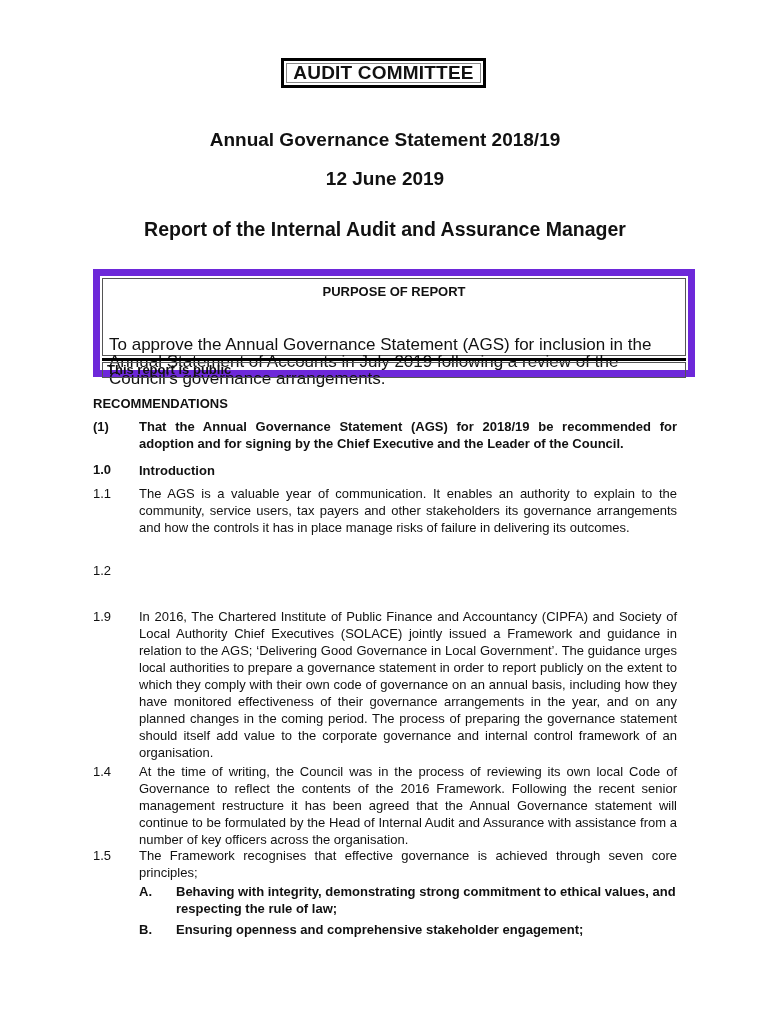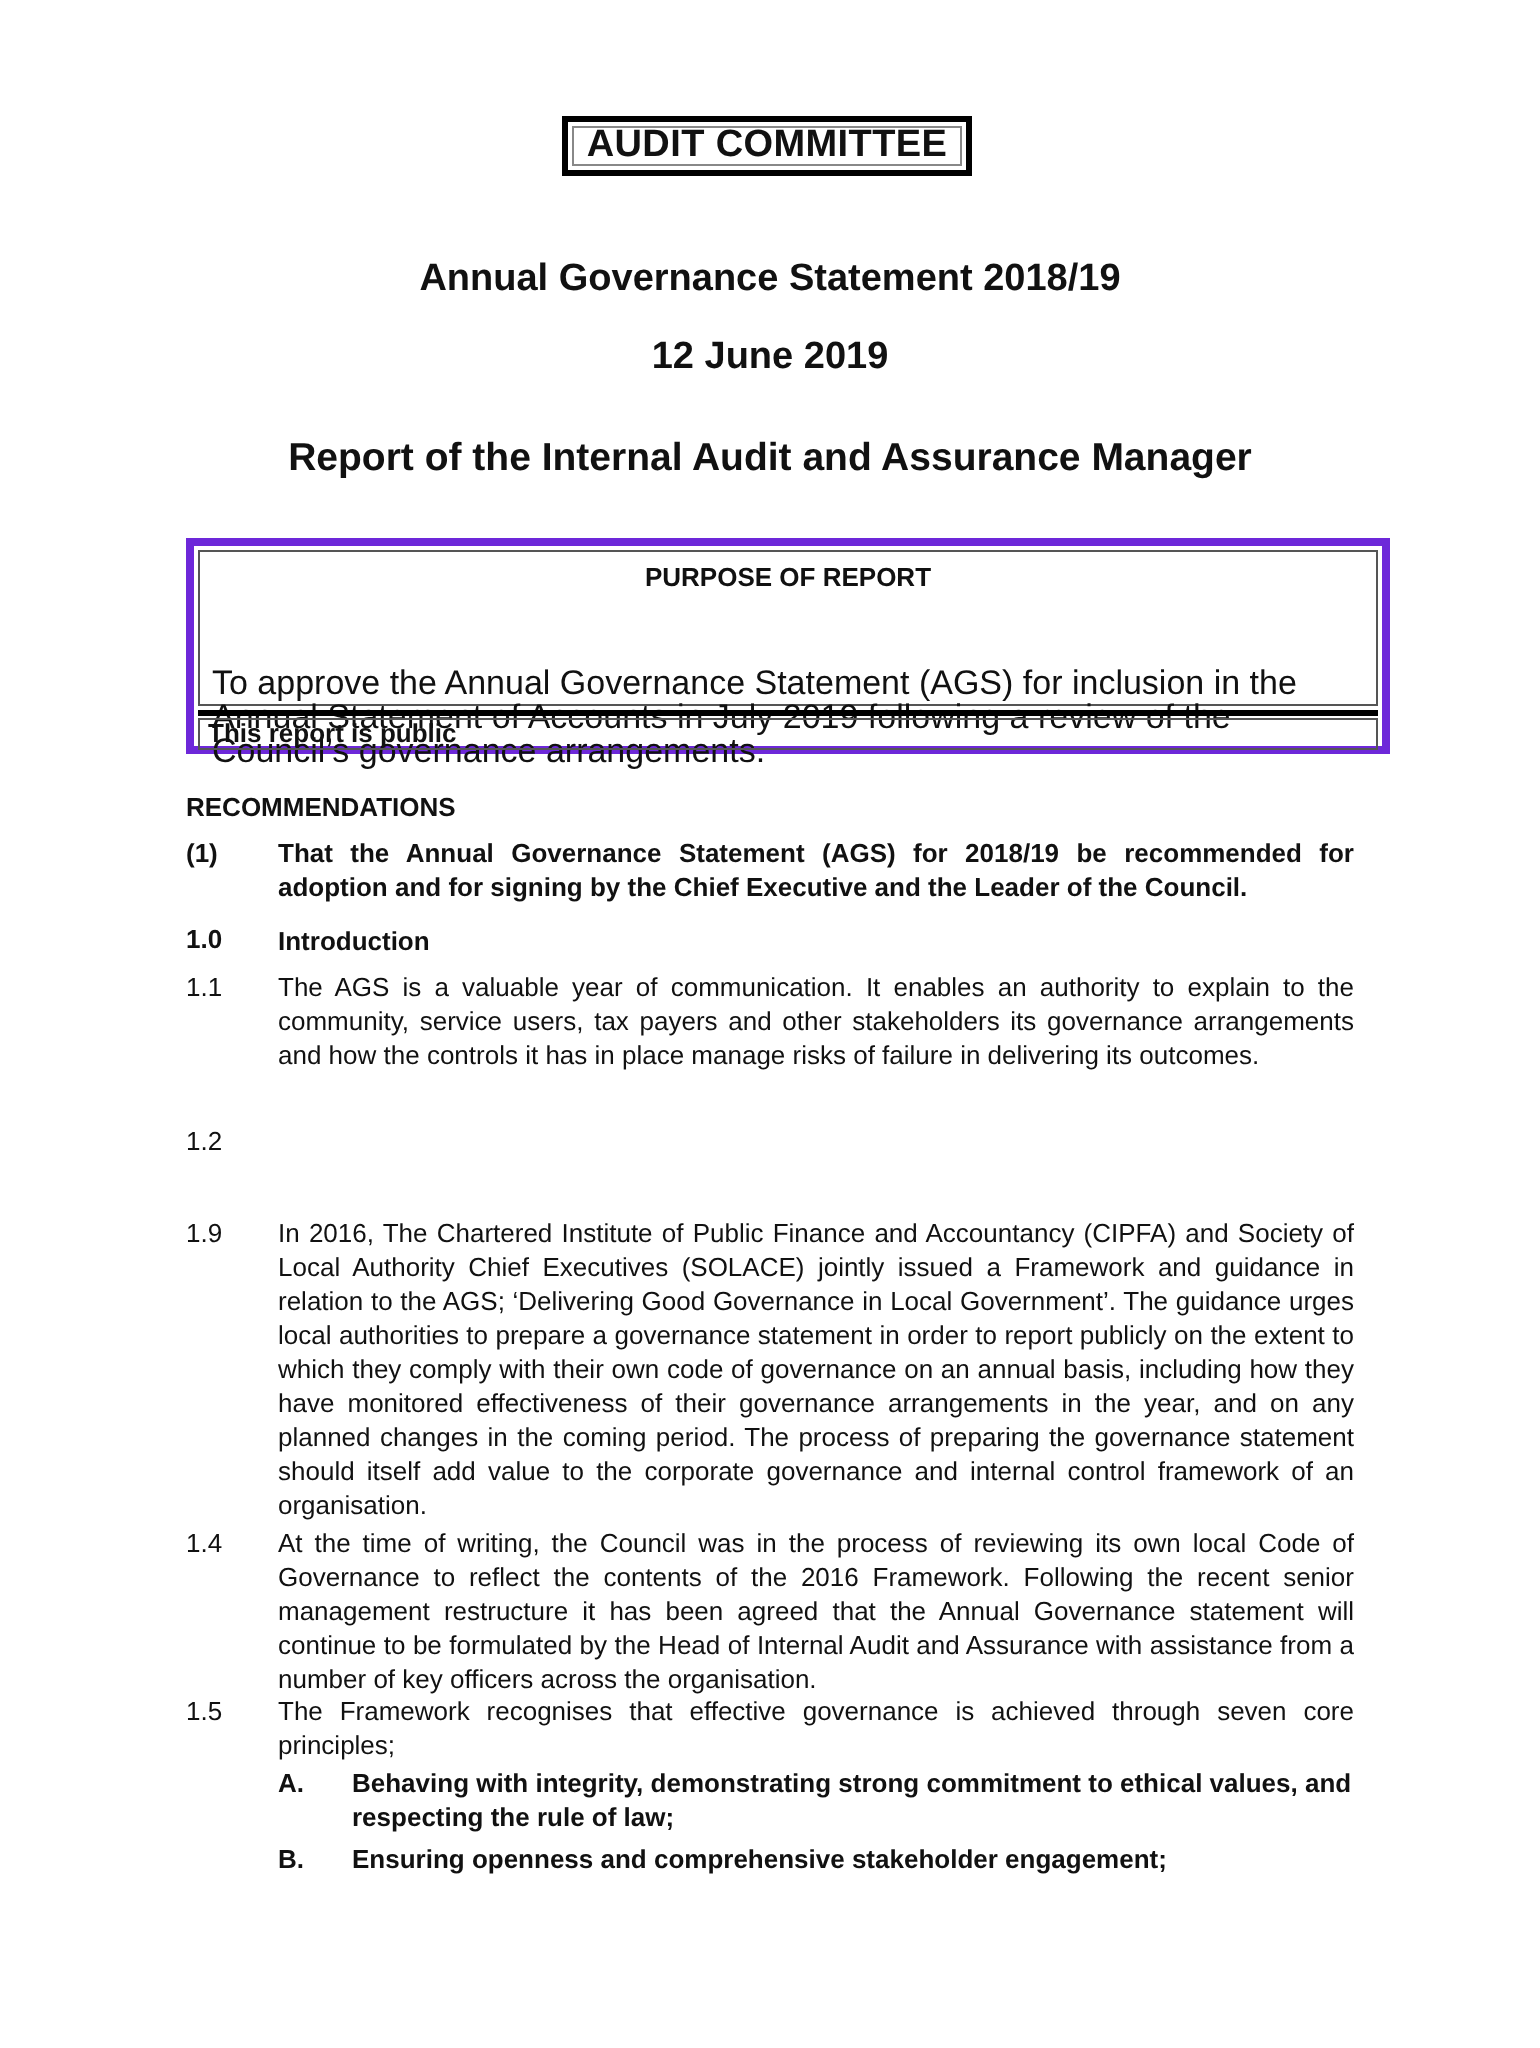--- a/index.html
+++ b/index.html
@@ -12,21 +12,21 @@
   .committee-inner { border: 1px solid #888; height: 100%; box-sizing: border-box;
     display: flex; align-items: center; justify-content: center;
     font-weight: bold; font-size: 19px; letter-spacing: 0.2px; }
 
   .title { position: absolute; left: 0; width: 770px; text-align: center; font-weight: bold; }
   .t1 { top: 129px; font-size: 19px; }
   .t2 { top: 168px; font-size: 19px; }
   .t3 { top: 218px; font-size: 19.5px; }
 
   .purpose-box { position: absolute; left: 93px; top: 269px; width: 602px; height: 108px;
-    border: 4px solid #6d28d9; box-sizing: border-box; padding: 2px; }
+    border: 7px solid #6d28d9; box-sizing: border-box; padding: 2px; }
   .purpose-inner { border: 1px solid #555; box-sizing: border-box; height: 78px; position: relative; }
   .purpose-heading { position: absolute; top: 5px; left: 0; right: 0; text-align: center; font-weight: bold; font-size: 13px; }
   .purpose-text { position: absolute; top: 36px; left: 6px; right: 6px; font-size: 17px; line-height: 17px; margin-top: 21px; }
   .purpose-sep { position: absolute; left: 2px; right: 2px; top: 82px; height: 3px; background: #000; }
   .public-row { position: absolute; left: 2px; right: 2px; top: 86px; height: 16px;
     border: 1px solid #555; box-sizing: border-box; font-weight: bold; font-size: 13px; line-height: 14px; padding-left: 4px; }
 
   .body-text { position: absolute; font-size: 13px; line-height: 17px; }
   .num { position: absolute; left: 93px; font-size: 13px; }
   .para { position: absolute; left: 139px; width: 538px; font-size: 13px; line-height: 17px; text-align: justify; }

